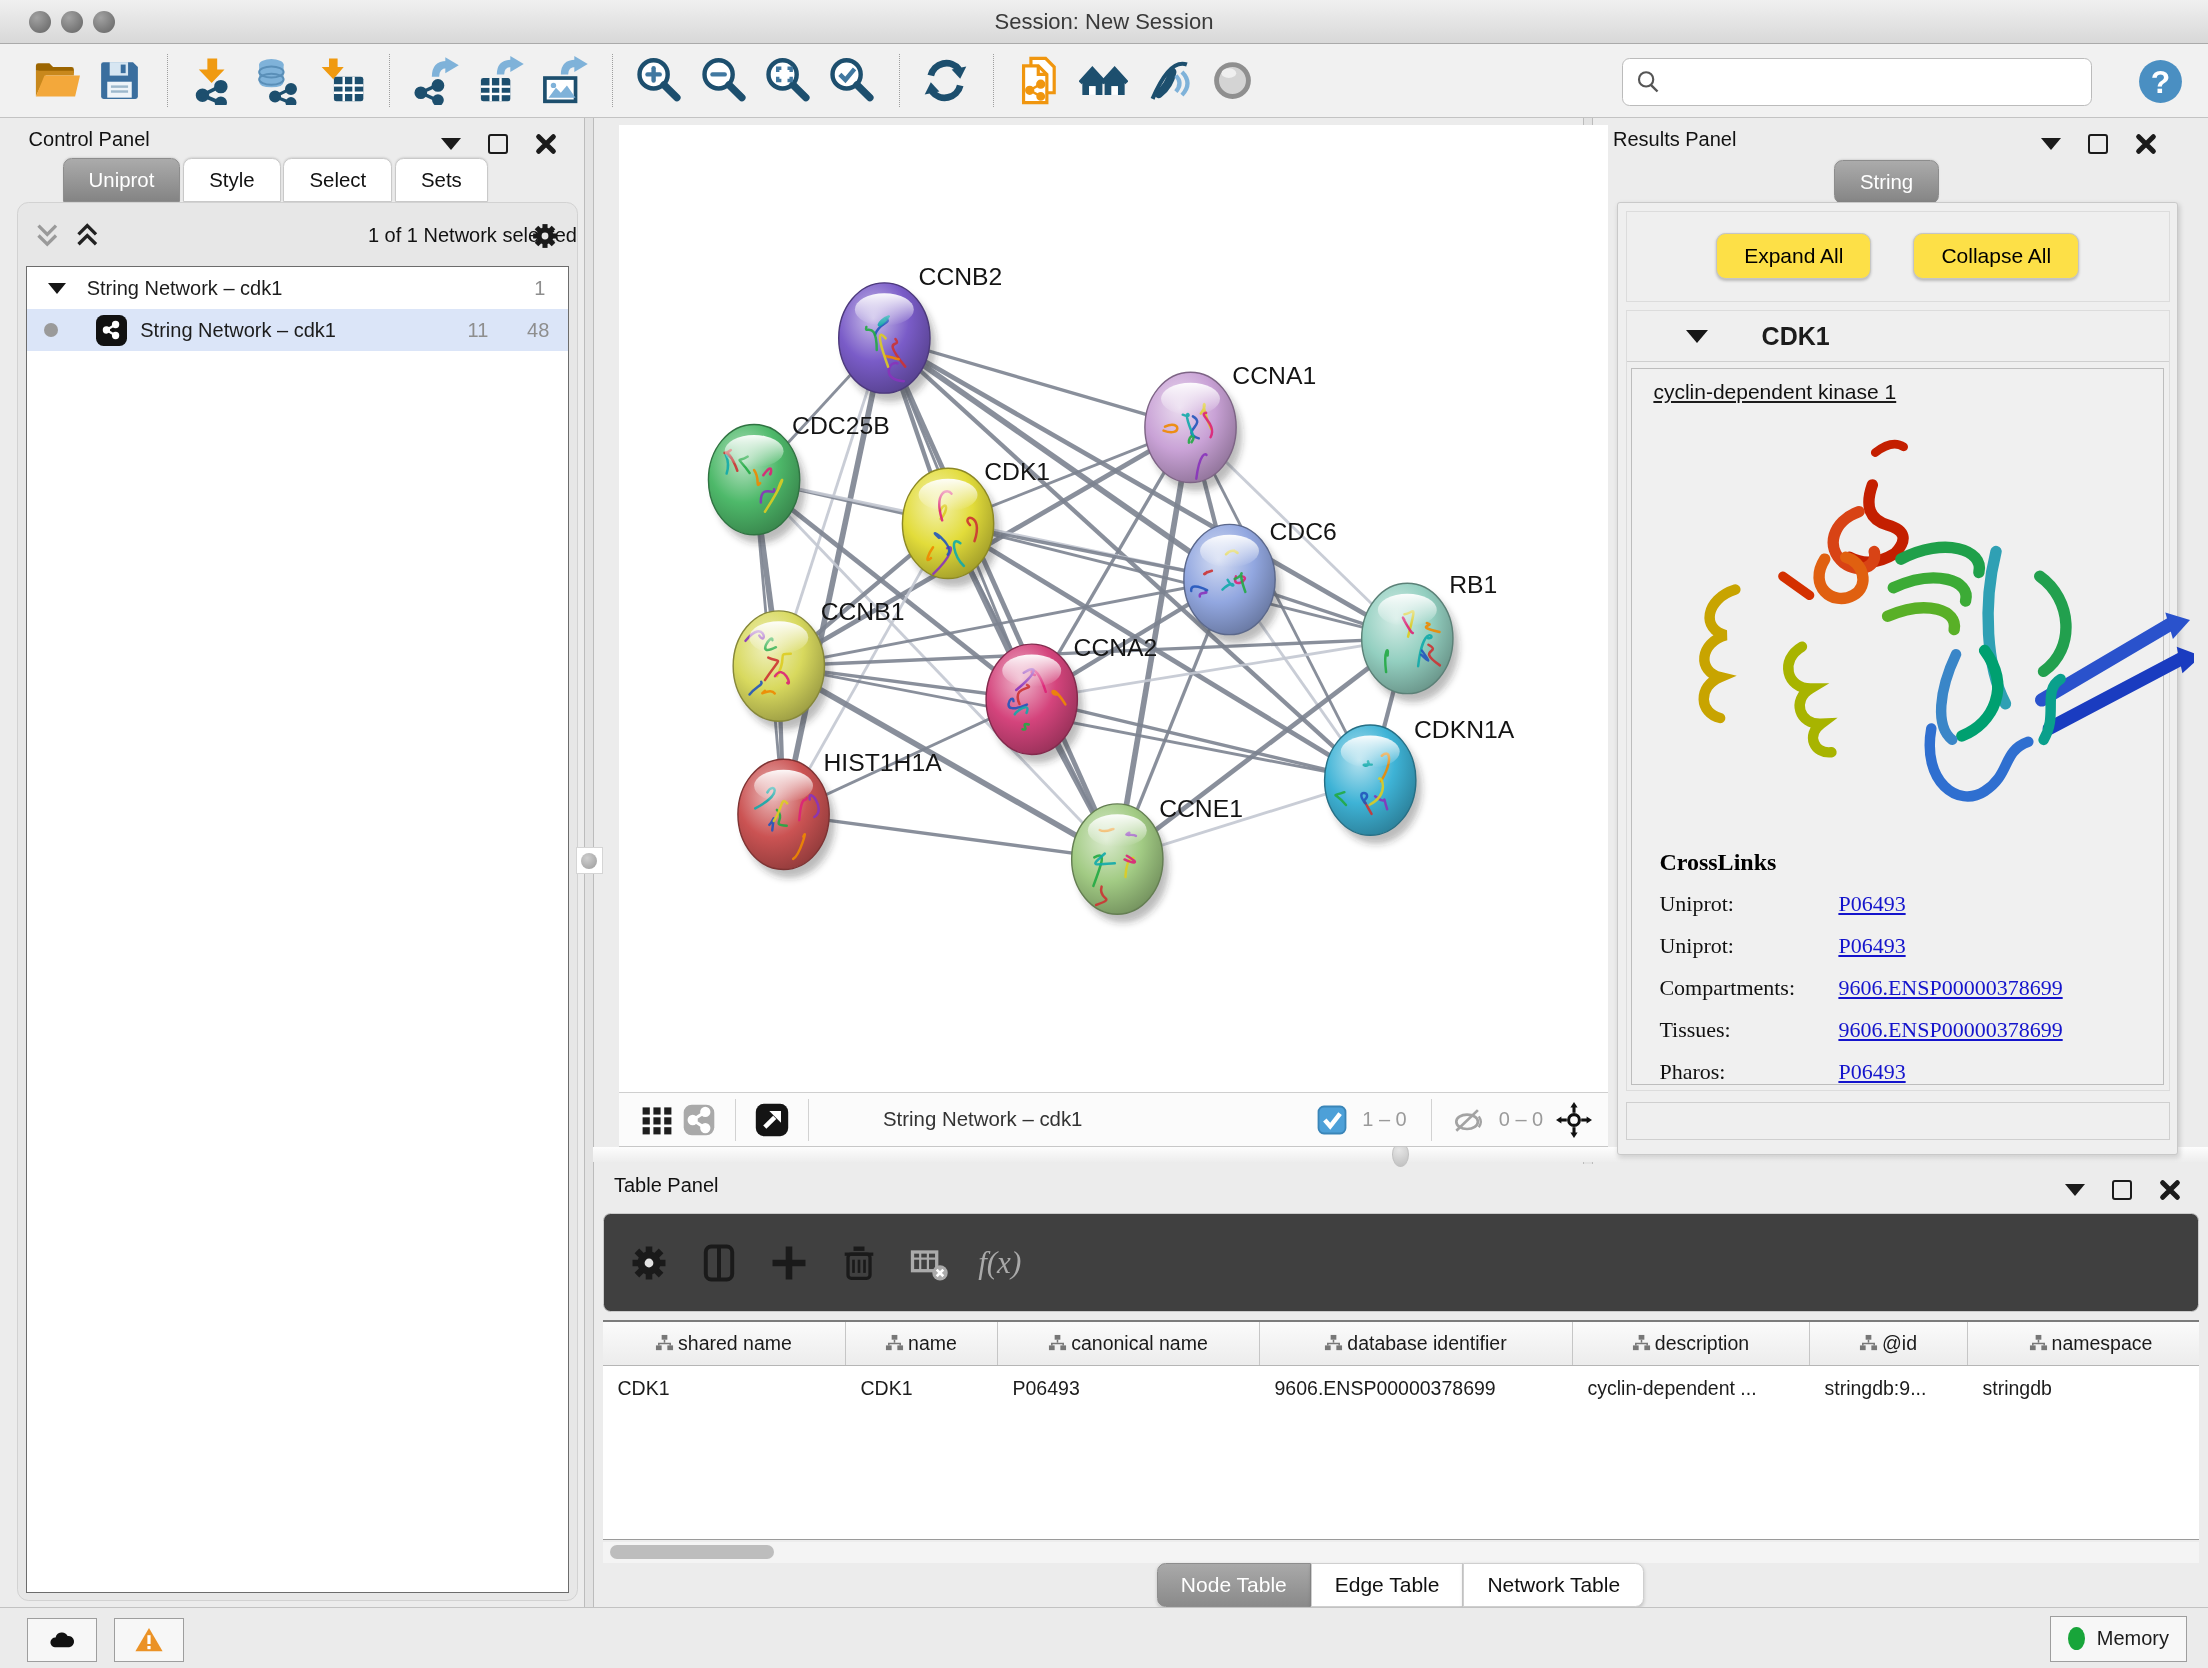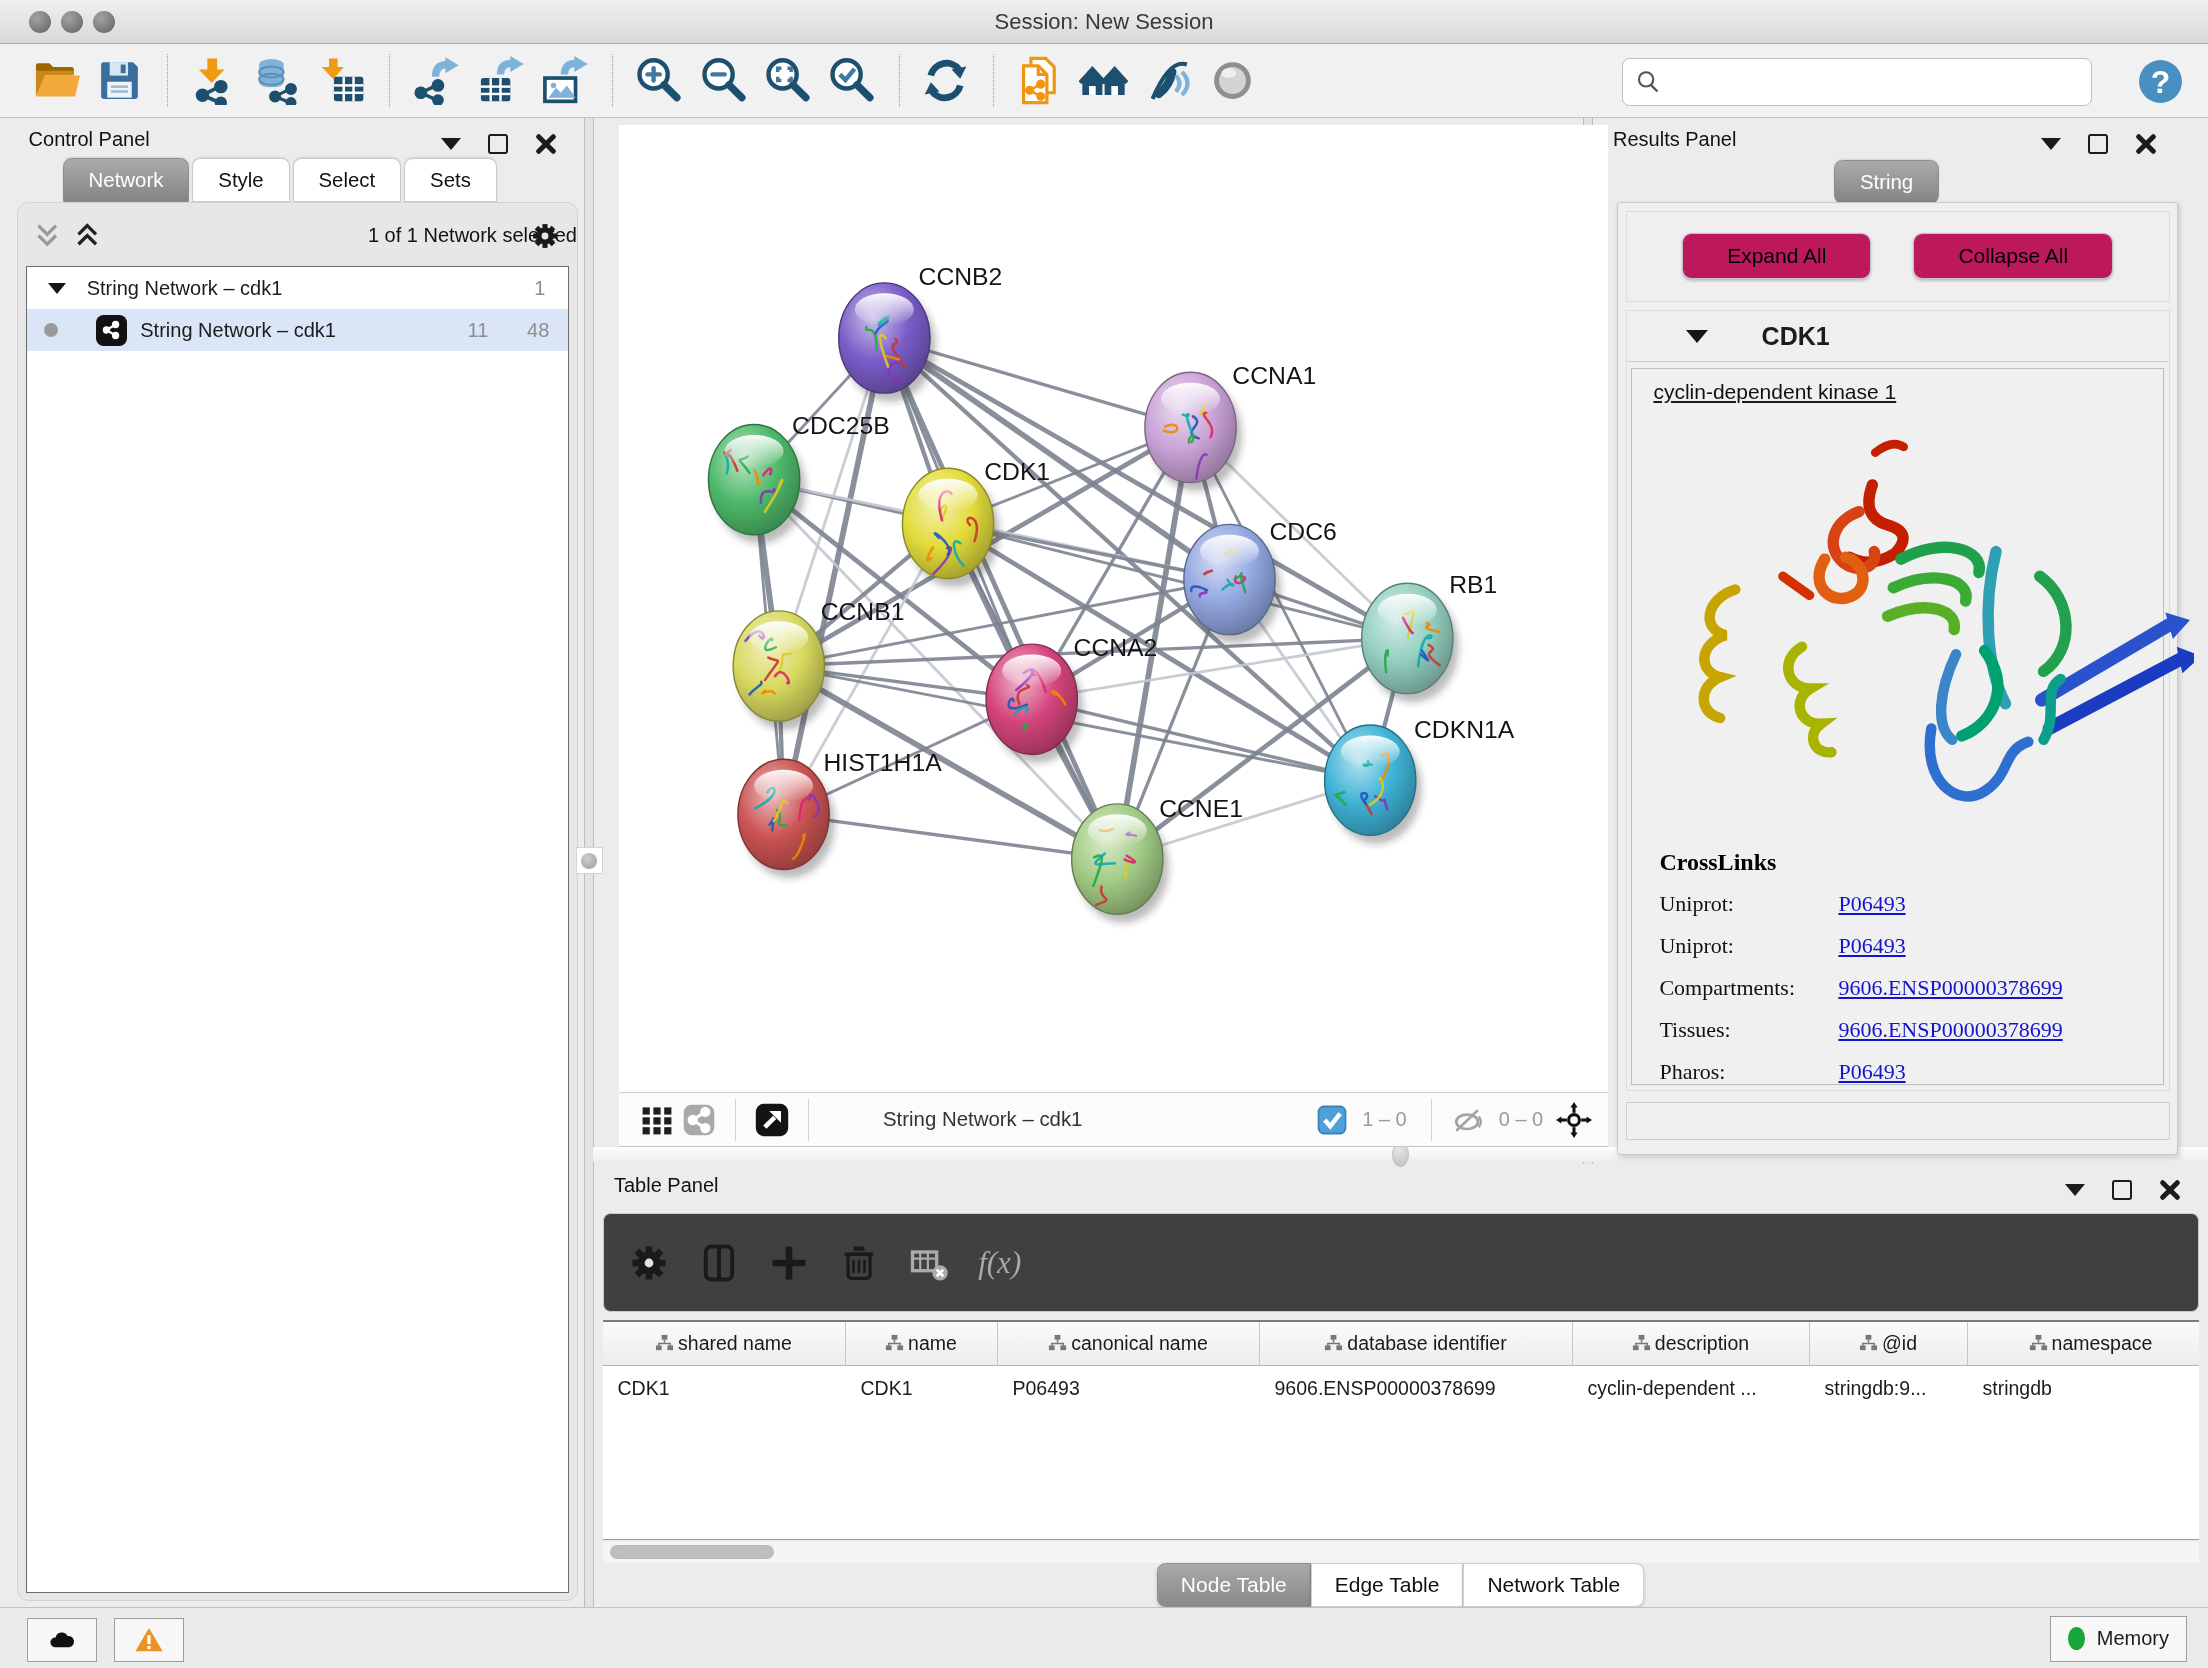--- a/index.html
+++ b/index.html
@@ -65,21 +65,21 @@
 #net-footer .fi svg { width:36px; height:36px; }
 .fsep { width:0; border-left:1px solid #d2d2d2; height:42px; margin:0 15px; flex:none; }
 .net-title { font-size:20.4px; color:#333; margin-left:59px; }
 .badge-txt { font-size:20px; color:#9a9a9a; margin:0 9.5px; }
 
 
 #results-panel { position:absolute; left:1592px; top:118px; width:592px; height:1046px; }
 .rp-tab-wrap { position:absolute; top:42px; width:100%; text-align:center; }
 .rp-outer { position:absolute; left:25px; right:5.7px; top:84px; bottom:9.5px; background:#efefef; border:1.9px solid #c9c9c9; box-shadow:1.9px 2.9px 4.8px rgba(0,0,0,.15); border-radius:2.9px; }
 .rp-topbox { position:absolute; left:7.6px; right:7.6px; top:7.6px; height:91px; border:1.9px groove #dcdcdc; display:flex; align-items:center; justify-content:center; gap:42px; }
-.rp-btn { height:46px; padding:0 44px; background:#be185d; border:1px solid #c5c5c5; border-radius:9.5px; font-size:21px; display:flex; align-items:center; box-shadow:0 1.9px 2.9px rgba(0,0,0,.22); }
+.rp-btn { height:46px; padding:0 27px; background:#fde047; border:1px solid #c5c5c5; border-radius:9.5px; font-size:21px; display:flex; align-items:center; box-shadow:0 1.9px 2.9px rgba(0,0,0,.22); }
 .rp-mainbox { position:absolute; left:7.6px; right:7.6px; top:107px; bottom:63px; border:1.9px groove #dcdcdc; background:#efefef; }
 .rp-generow { position:absolute; left:0; right:0; top:0; height:51px; border-bottom:1px solid #cfcfcf; }
 .rp-generow .tri { position:absolute; left:59px; top:19px; width:0; height:0; border-left:11.4px solid transparent; border-right:11.4px solid transparent; border-top:13.3px solid #161616; }
 .rp-gene { position:absolute; left:135px; top:10.5px; font-size:25px; font-weight:bold; }
 .rp-entry { position:absolute; left:4.8px; right:4.8px; top:57px; bottom:4.8px; border:1px solid #bdbdbd; background:#f0f0f0;text-decoration:underline; }
 .rp-desc { padding:11.4px 0 0 21px; font-size:21px; color:#111; }
 .rp-protein { position:absolute; left:28.5px; top:57px; width:533px; height:409px; }
 .rp-cross { position:absolute; left:27px; top:480px; right:13.3px; font-family:"Liberation Serif",serif; }
 .rp-cross h3 { font-size:24px; margin-bottom:15px; color:#000; }
 .cl-row { display:flex; margin-bottom:16px; font-size:22px; }
@@ -319,21 +319,21 @@
   <div class="p-btns">
     <span class="wb-collapse"></span>
     <span class="wb-max"></span>
     <span class="wb-close">
         <svg viewBox="0 0 24 24">
           <path d="M4 4 L20 20 M20 4 L4 20" stroke="#1b1b1b" stroke-width="5.5" stroke-linecap="round"></path>
         </svg>
       </span>
   </div>
   <div class="cp-tabs">
-    <span class="tab sel">Network</span><span class="tab">Style</span><span class="tab">Select</span><span class="tab">Sets</span>
+    <span class="tab sel">Uniprot</span><span class="tab">Style</span><span class="tab">Select</span><span class="tab">Sets</span>
   </div>
   <div class="cp-body">
     <div class="cp-selrow">
       <span class="chev" style="left:15px"><svg viewBox="0 0 26 24" style="width:28.5px;height:27px">
             <path d="M5 3 l8 8 8-8 M5 12 l8 8 8-8" stroke="#9a9a9a" stroke-width="3" fill="none"></path>
           </svg></span>
       <span class="chev" style="left:55px"><svg viewBox="0 0 26 24" style="width:28.5px;height:27px">
             <path d="M5 11 l8-8 8 8 M5 20 l8-8 8 8" stroke="#222" stroke-width="3" fill="none"></path>
           </svg></span>
       <div class="cp-seltext">1 of 1 Network selected</div>

